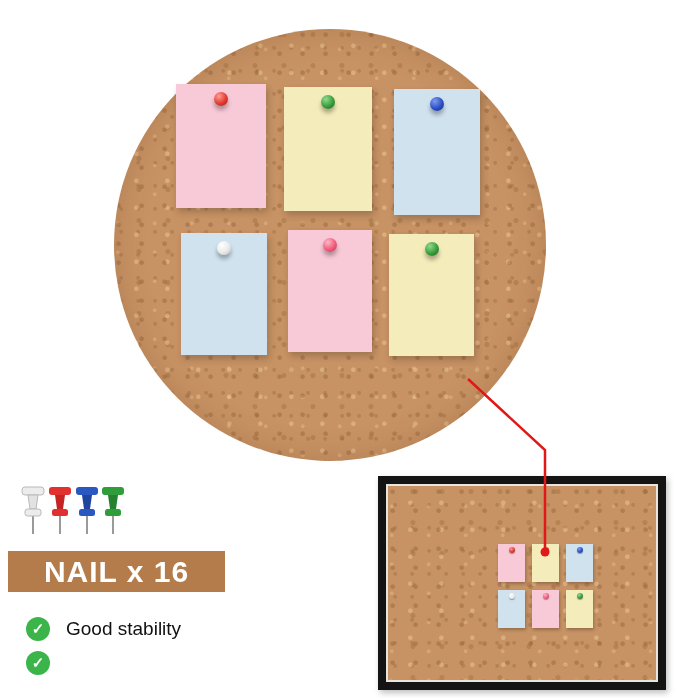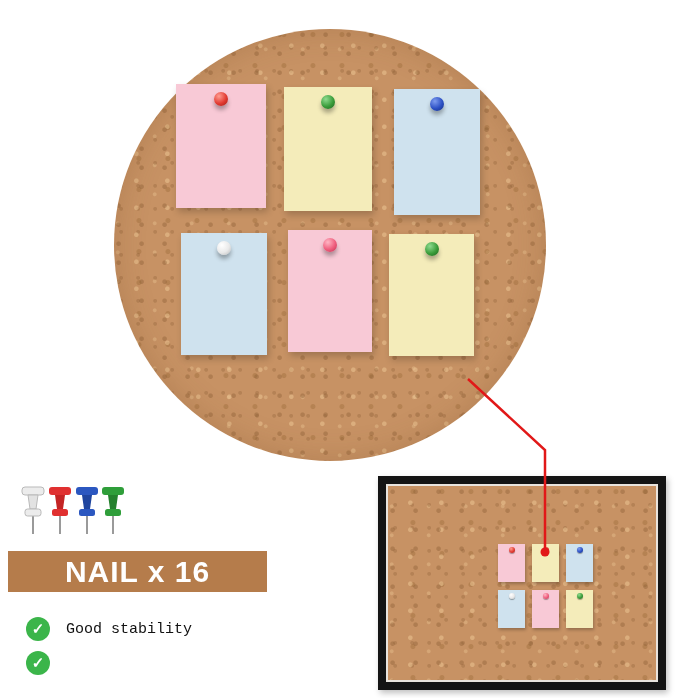--- a/index.html
+++ b/index.html
@@ -64,34 +64,34 @@
     position:absolute;left:50%;margin-left:-3px;top:3px;
     width:6px;height:6px;border-radius:50%;box-shadow:0 1px 1px rgba(0,0,0,.35);
   }
   
   .connector{position:absolute;left:0;top:0;width:679px;height:698px;pointer-events:none;z-index:6;}
   
   .tack{position:absolute;top:486px;}
   .t1{left:20px;} .t2{left:47px;} .t3{left:74px;} .t4{left:100px;}
   
   .banner{
-    position:absolute;left:8px;top:551px;width:259px;height:41px;
+    position:absolute;left:8px;top:551px;width:217px;height:41px;
     background:#b57c4b;color:#ffffff;
     display:flex;align-items:center;justify-content:center;
     font-size:30px;font-weight:bold;letter-spacing:1px;
   }
   
   .feature{position:absolute;left:26px;display:flex;align-items:center;gap:16px;}
   .f1{top:617px;} .f2{top:651px;}
   .check{
     width:24px;height:24px;border-radius:50%;background:#3bb54a;
     display:flex;align-items:center;justify-content:center;
     color:#ffffff;font-size:15px;font-weight:bold;flex:0 0 auto;
   }
-  .feature-label{font-size:15px;color:#111111;font-family:Liberation Mono, monospace;}
+  .feature-label{font-size:19px;color:#111111;}
 </style>
 </head>
 <body>
 
 <div class="zoom-circle cork">
 </div>
 
 <div class="note note-pink n1">
   <span class="pin pin-red"></span>
 </div>

